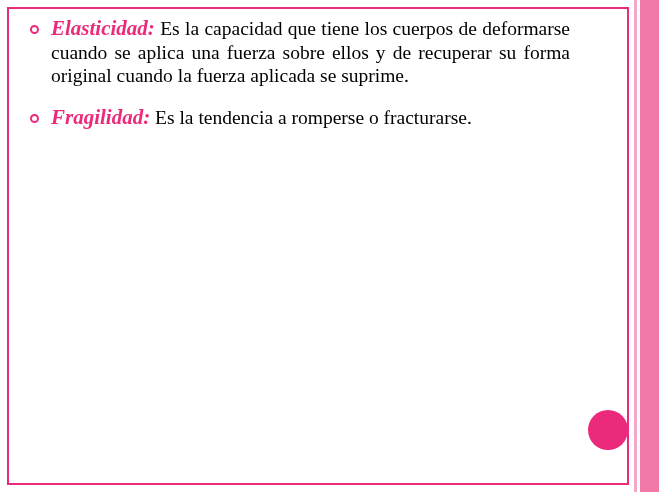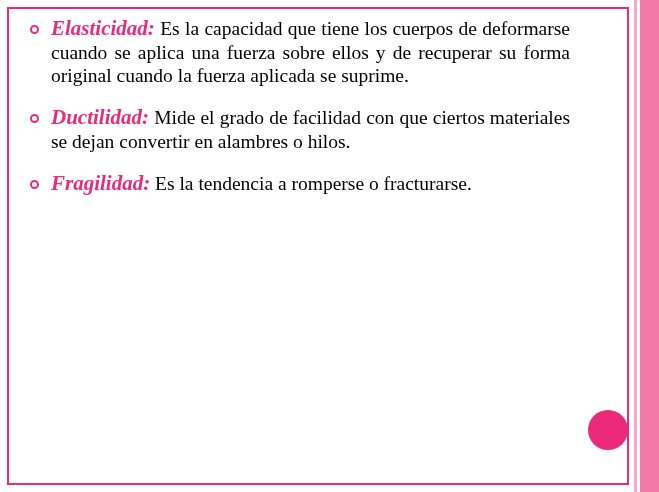--- a/index.html
+++ b/index.html
@@ -134,27 +134,20 @@
   <div class="content">
 
     <div class="bullet-item">
       <span class="bullet-marker"></span>
       <div class="bullet-text">
         <span class="term">Elasticidad:</span>
         <span class="definition">Es la capacidad que tiene los cuerpos de deformarse cuando se aplica una fuerza sobre ellos y de recuperar su forma original cuando la fuerza aplicada se suprime.</span>
       </div>
     </div>
 
-    <div class="bullet-item">
-      <span class="bullet-marker"></span>
-      <div class="bullet-text">
-        <span class="term">Ductilidad:</span>
-        <span class="definition">Mide el grado de facilidad con que ciertos materiales se dejan convertir en alambres o hilos.</span>
-      </div>
-    </div>
 
 
 
     <div class="bullet-item">
       <span class="bullet-marker"></span>
       <div class="bullet-text">
         <span class="term">Fragilidad:</span>
         <span class="definition">Es la tendencia a romperse o fracturarse.</span>
       </div>
     </div>

